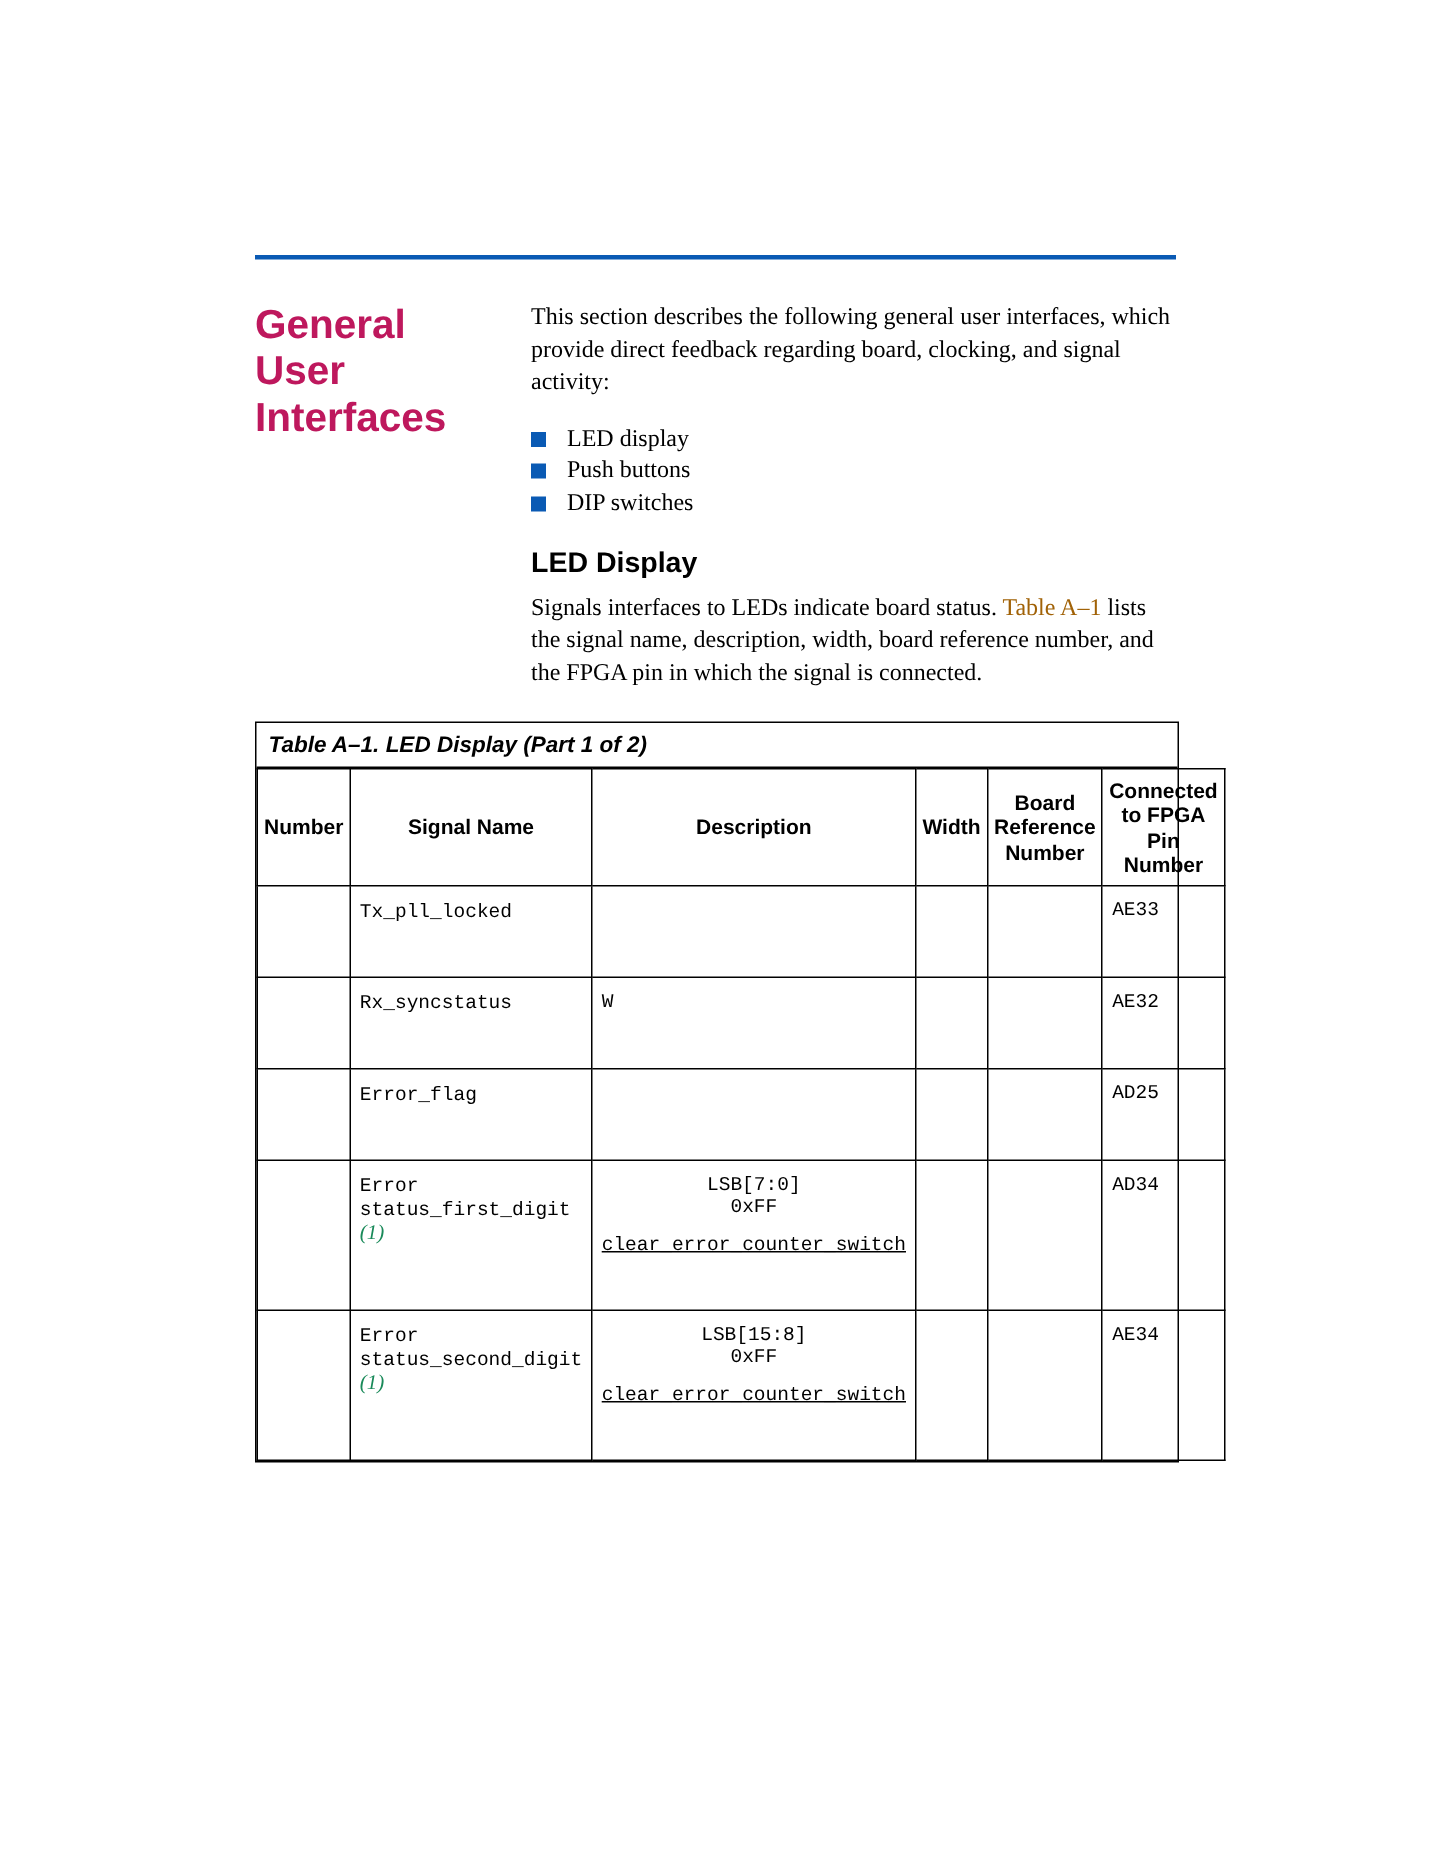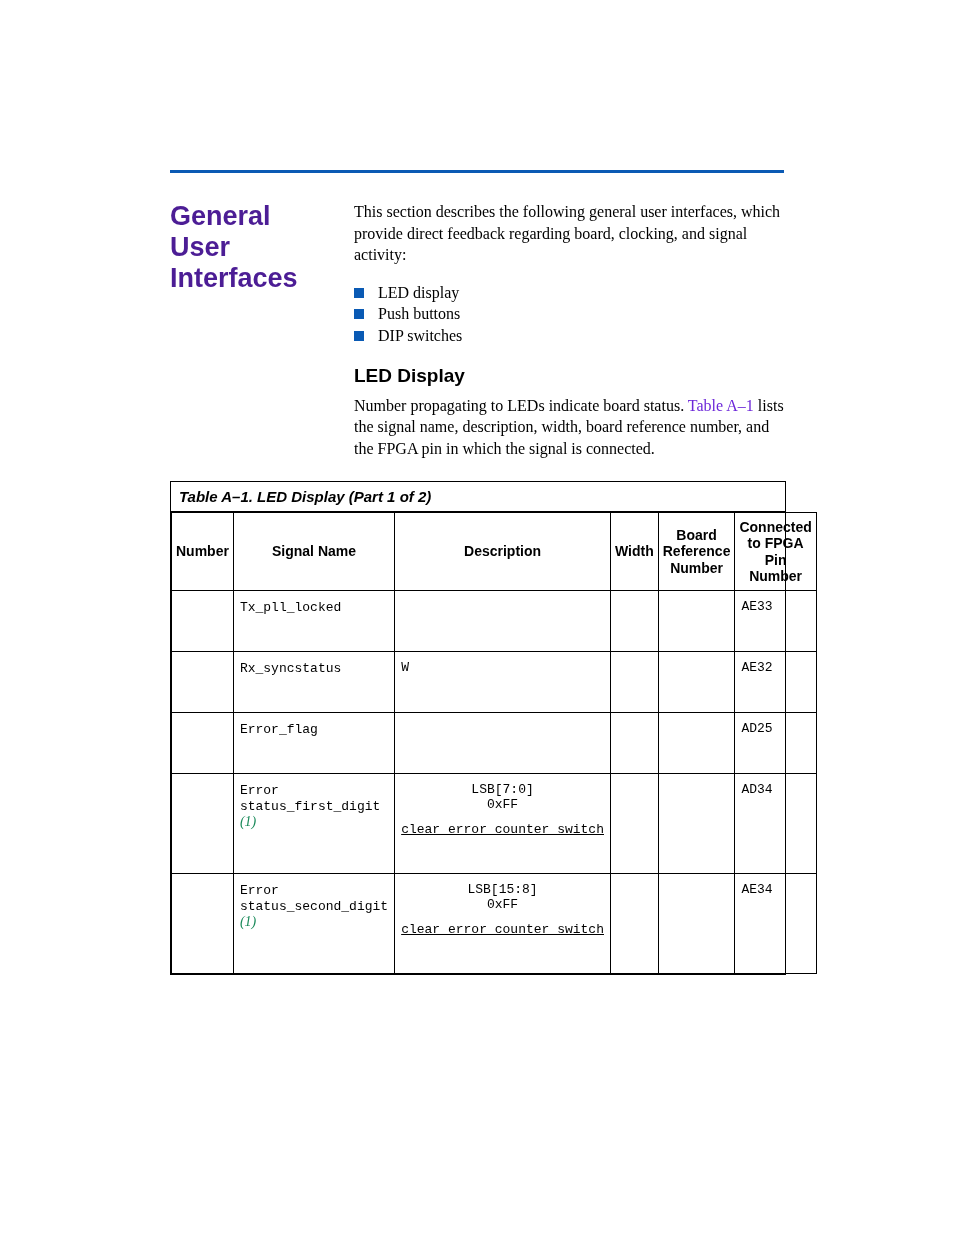--- a/index.html
+++ b/index.html
@@ -31,21 +31,21 @@
   }
   .right-col {
     flex: 1;
   }
   .section-heading {
     font-family: "Arial Narrow", Arial, Helvetica, sans-serif;
     font-stretch: condensed;
     font-weight: 700;
     font-size: 27px;
     line-height: 1.15;
-    color: #4c1d95;
+    color: #be185d;
   }
   .intro-para {
     font-size: 16px;
     line-height: 1.35;
     margin-bottom: 16px;
   }
   ul.bullets {
     list-style: none;
     padding: 0;
     margin: 4px 0 18px 0;
@@ -71,21 +71,21 @@
     font-weight: 700;
     font-size: 19px;
     margin: 10px 0 8px 0;
   }
   .body-para {
     font-size: 16px;
     line-height: 1.35;
     margin-bottom: 22px;
   }
   .xref {
-    color: #6d28d9;
+    color: #a16207;
   }
   
   .tbl-wrap {
     border: 1.5px solid #000;
     width: 100%;
   }
   table.signal-table {
     border-collapse: collapse;
     width: 100%;
   }
@@ -167,21 +167,21 @@
         </li>
         <li>
           <span class="sq"></span>
           <span>DIP switches</span>
         </li>
       </ul>
 
       <div class="subheading">LED Display</div>
 
       <div class="body-para">
-        <span>Number propagating to LEDs indicate board status. </span><span class="xref">Table A–1</span><span> lists the signal name, description, width, board reference number, and the FPGA pin in which the signal is connected.</span>
+        <span>Signals interfaces to LEDs indicate board status. </span><span class="xref">Table A–1</span><span> lists the signal name, description, width, board reference number, and the FPGA pin in which the signal is connected.</span>
       </div>
     </div>
   </div>
 
   <div class="tbl-wrap">
     <div class="tbl-title">Table A–1. LED Display  (Part 1 of 2)</div>
     <table class="signal-table">
       <colgroup>
         <col class="c-num">
           <col class="c-sig">

